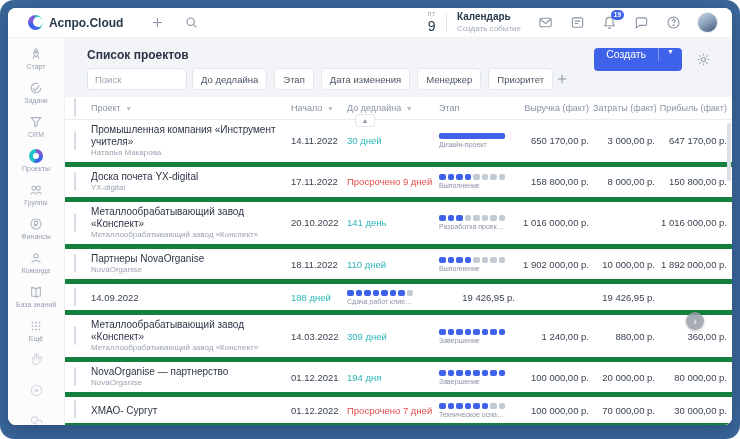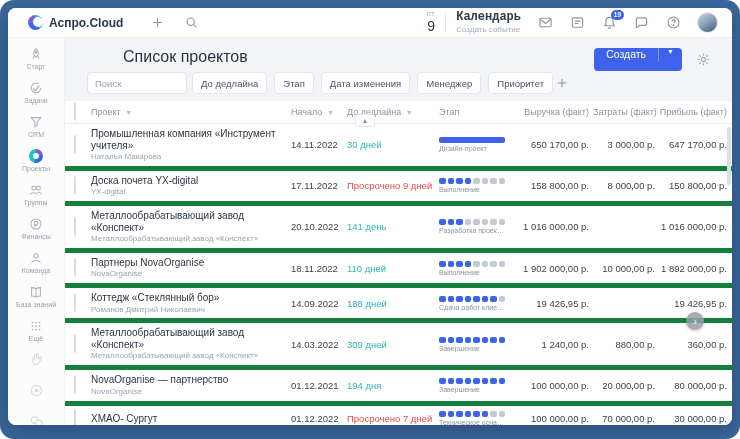--- a/index.html
+++ b/index.html
@@ -15,42 +15,42 @@
   .logo-mark::after { content:""; position:absolute; left:5px; top:2px; width:10px; height:10px; border-radius:50%; background:#fff; }
   .brand-name { font-size:12px; font-weight:700; color:#2b3a4d; }
   .tb-icon { width:16px; height:16px; color:#8b95a3; display:inline-flex; align-items:center; justify-content:center; }
   .tb-plus { margin-left:26px; } .tb-search { margin-left:18px; }
   .tb-right { margin-left:auto; display:flex; align-items:center; gap:16px; }
   .date-widget { display:flex; flex-direction:column; align-items:center; line-height:1; margin-right:-6px; }
   .date-wd { font-size:5.5px; color:#9aa4b2; letter-spacing:.5px; }
   .date-num { font-size:14px; color:#2b3a4d; font-weight:400; margin-top:1px; }
   .tb-divider { width:1px; height:18px; background:#e3e8ee; }
   .cal-block { line-height:1.25; margin-left:-6px; }
-  .cal-title { font-size:12px; font-weight:700; color:#2b3a4d;font-family:Liberation Mono, monospace; }
+  .cal-title { font-size:10px; font-weight:700; color:#2b3a4d; }
   .cal-sub { font-size:8px; color:#a2abb8; }
   .bell-wrap { position:relative; }
   .badge { position:absolute; top:-5px; right:-7px; background:#3e63ea; color:#fff; font-size:6.5px; line-height:1;
            padding:2px 3px; border-radius:6px; font-weight:700; }
   .avatar { width:21px; height:21px; border-radius:50%; background:linear-gradient(150deg,#c7d4e2 0%,#8fa6bd 45%,#42587a 100%); border:1px solid #e2e7ee; }
 
   
   .app-body { flex:1; display:flex; min-height:0; }
   .sidebar { width:57px; background:#fcfcfd; border-right:1px solid #eef1f4; display:flex; flex-direction:column; align-items:center; padding-top:8px; flex:0 0 auto; }
   .side-item { display:flex; flex-direction:column; align-items:center; gap:2px; margin-bottom:9px; cursor:pointer; }
   .side-item .lbl { font-size:7px; color:#959fad; text-align:center; line-height:1.15; }
   .side-icon { width:15px; height:15px; color:#a9b2be; display:flex; align-items:center; justify-content:center; }
   .donut { width:14px; height:14px; border-radius:50%; background:conic-gradient(#7b5bd6 0 25%, #3e63ea 25% 55%, #1fc4c9 55% 100%); position:relative; }
   .donut::after { content:""; position:absolute; inset:4px; border-radius:50%; background:#fcfcfd; }
   .side-foot { margin-top:auto; display:flex; flex-direction:column; align-items:center; gap:16px; padding-bottom:14px; opacity:.45; }
 
   .main { flex:1; background:#f2f4f7; display:flex; flex-direction:column; min-width:0; position:relative; }
 
   
   .page-head { padding:10px 20px 0 22px; position:relative; }
-  .page-title { font-size:16px; font-weight:400; color:#2a3342;margin-left:36px; }
+  .page-title { font-size:12px; font-weight:700; color:#2a3342; }
   .tabs { display:flex; gap:18px; margin-top:9px; border-bottom:1px solid #e5e9ee; }
   .tab { font-size:10.5px; color:#8b94a3; padding-bottom:6px; cursor:pointer; }
   .tab.active { color:#2c3545; font-weight:700; border-bottom:2px solid #3e63ea; margin-bottom:-1px; }
   .head-actions { position:absolute; right:20px; top:10px; display:flex; align-items:center; gap:12px; }
   .btn-create { background:#3e63ea; color:#fff; font-size:10.5px; border:none; border-radius:4px; height:23px;
                 display:flex; align-items:flex-start; cursor:pointer; font-family:inherit; padding:0; }
   .btn-create .txt { padding:0 12px; }
   .btn-create .sep { width:1px; height:13px; background:rgba(255,255,255,.35); }
   .btn-create .caret { padding:0 8px; font-size:7px; }
   .gear { color:#9aa3b0; }
@@ -423,24 +423,20 @@
                     </div>
                     <div class="stage-lbl">Выполнение</div>
                   </div>
                 </div>
                 <div class="money num">1 902 000,00 р.</div>
                 <div class="money num">10 000,00 р.</div>
                 <div class="money num">1 892 000,00 р.</div>
               </div>
               <div class="trow drow">
                 <div><span class="cbx"></span></div>
-                <div>
-                  <div class="p-title">Коттедж «Стеклянный бор»</div>
-                  <div class="p-sub">Романов Дмитрий Николаевич</div>
-                </div>
                 <div class="c-date">14.09.2022</div>
                 <div class="c-dl ok">188 дней</div>
                 <div>
                   <div class="stage">
                     <div class="segbar">
                       <span class="seg fill"></span>
                       <span class="seg fill"></span>
                       <span class="seg fill"></span>
                       <span class="seg fill"></span>
                       <span class="seg fill"></span>

